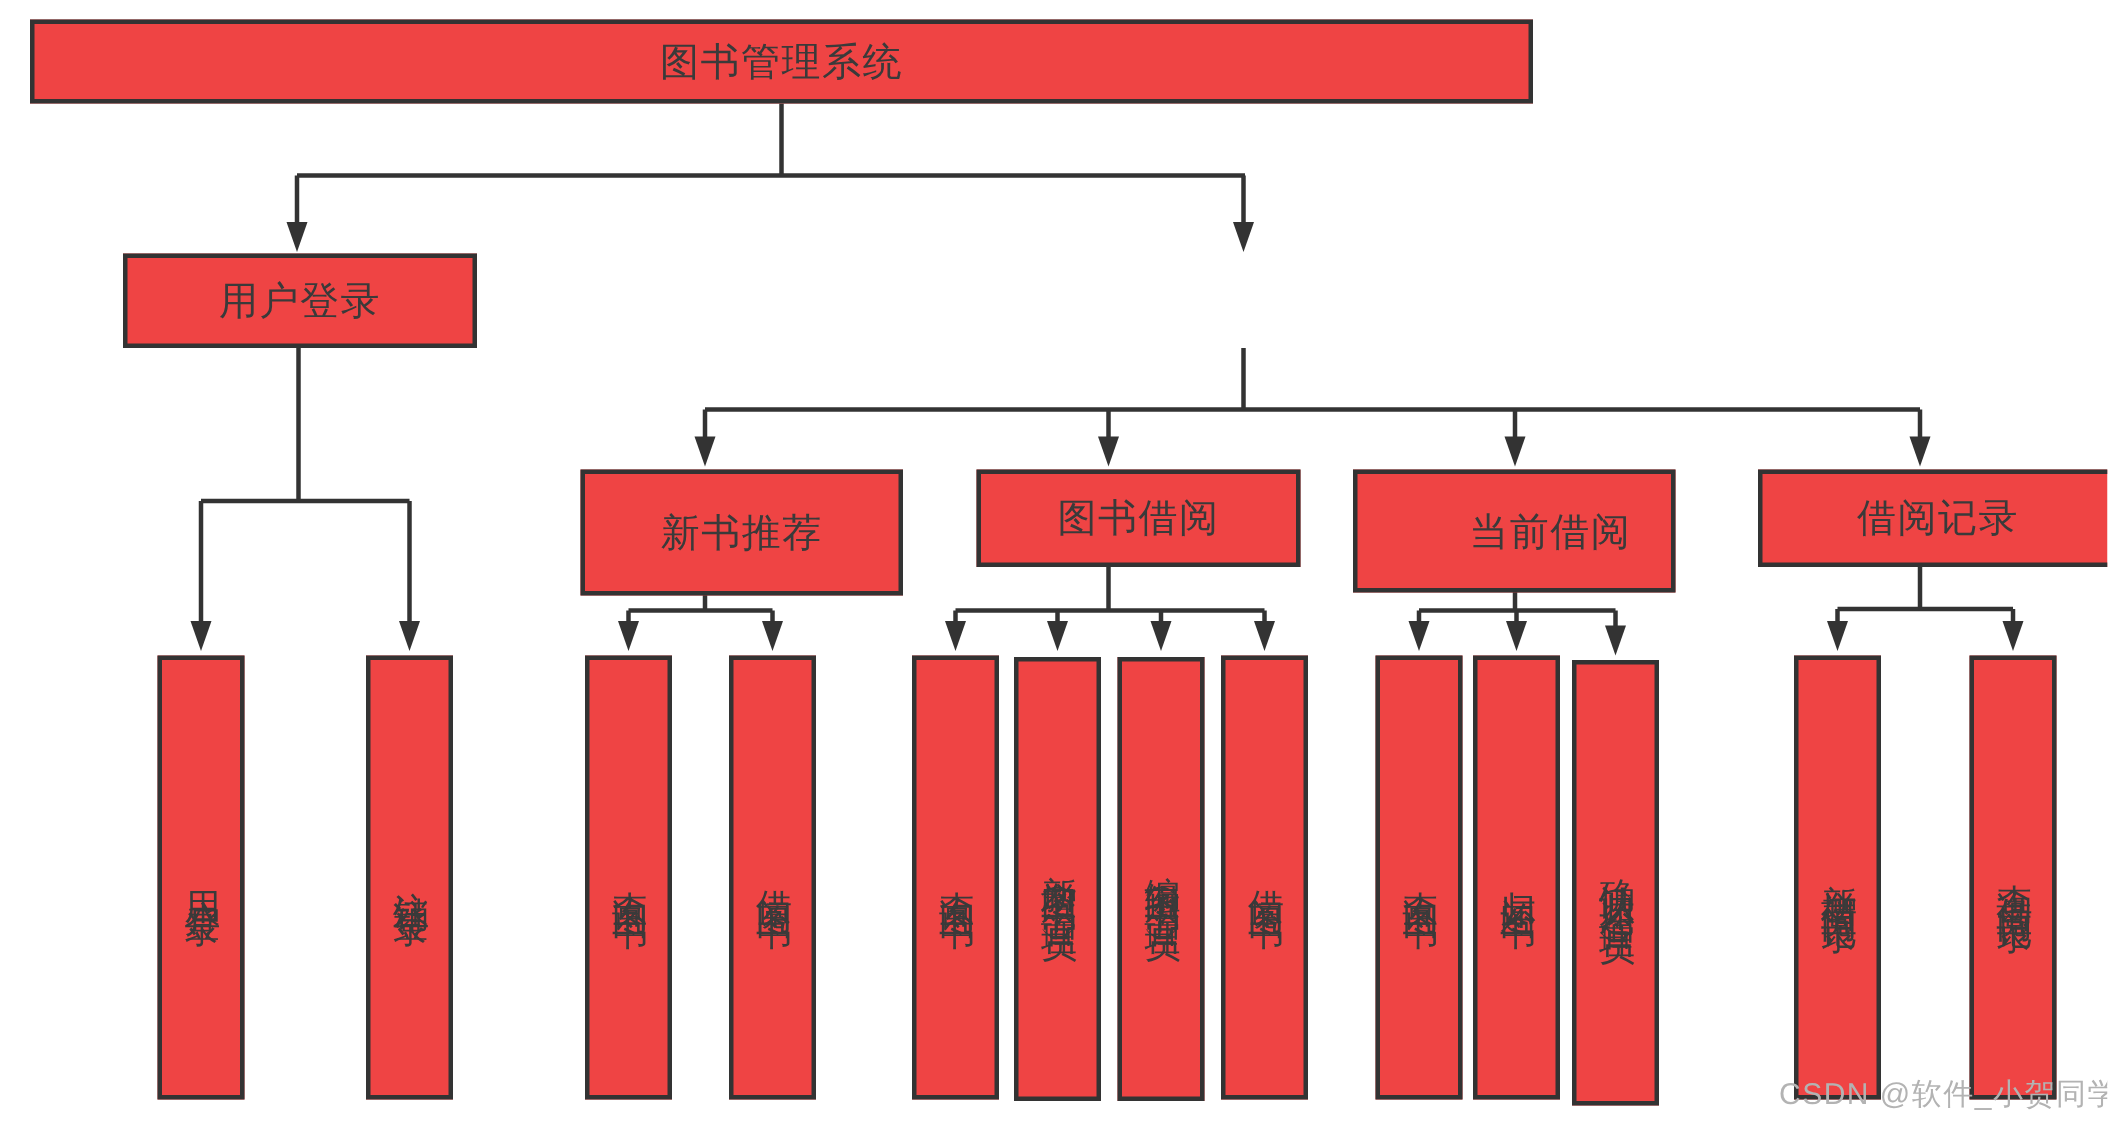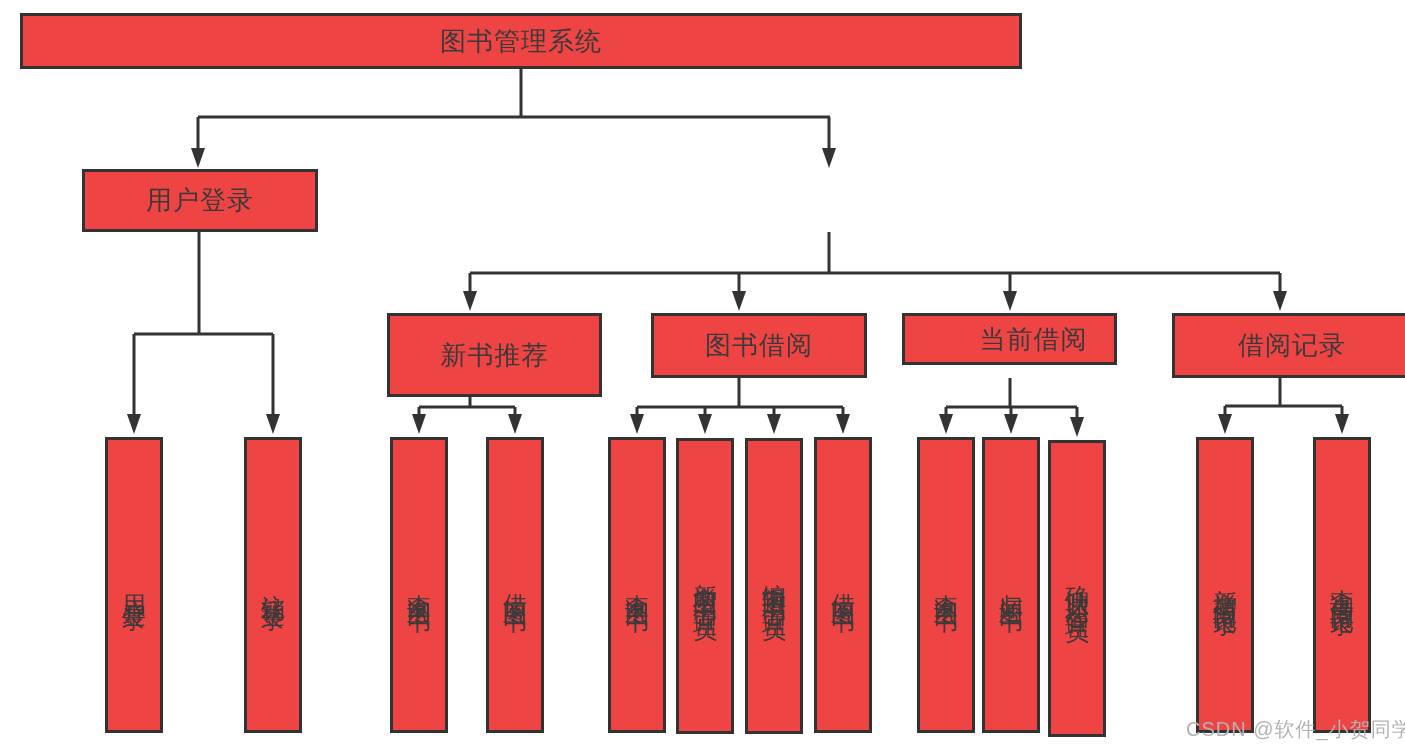--- a/index.html
+++ b/index.html
@@ -129,21 +129,21 @@
       <polygon points="1335,414 1349,414 1342,434"></polygon>
     </g>
   </svg>
 
   <div class="node h" style="left:20px; top:13px; width:1002px; height:56px;">图书管理系统</div>
 
   <div class="node h" style="left:82px; top:169px; width:236px; height:63px;">用户登录</div>
 
   <div class="node h" style="left:363px; top:313px; width:215px; height:84px;margin-left:24px;">新书推荐</div>
   <div class="node h" style="left:631px; top:313px; width:216px; height:65px;margin-left:20px;">图书借阅</div>
-  <div class="node h" style="left:902px; top:313px; width:215px; height:52px;padding-left:48px;">当前借阅</div>
+  <div class="node h" style="left:902px; top:313px; width:215px; height:82px;padding-left:48px;">当前借阅</div>
   <div class="node h" style="left:1172px; top:313px; width:240px; height:65px;">借阅记录</div>
 
   <div class="node leaf" style="left:105px; top:437px; width:58px; height:296px;">用户登录</div>
   <div class="node leaf" style="left:244px; top:437px; width:58px; height:296px;">注销登录</div>
 
   <div class="node leaf" style="left:390px; top:437px; width:58px; height:296px;">查询图书</div>
   <div class="node leaf" style="left:486px; top:437px; width:58px; height:296px;">借阅图书</div>
 
   <div class="node leaf" style="left:608px; top:437px; width:58px; height:296px;">查询图书</div>
   <div class="node leaf" style="left:676px; top:438px; width:58px; height:296px;">新增图书（管理员）</div>

